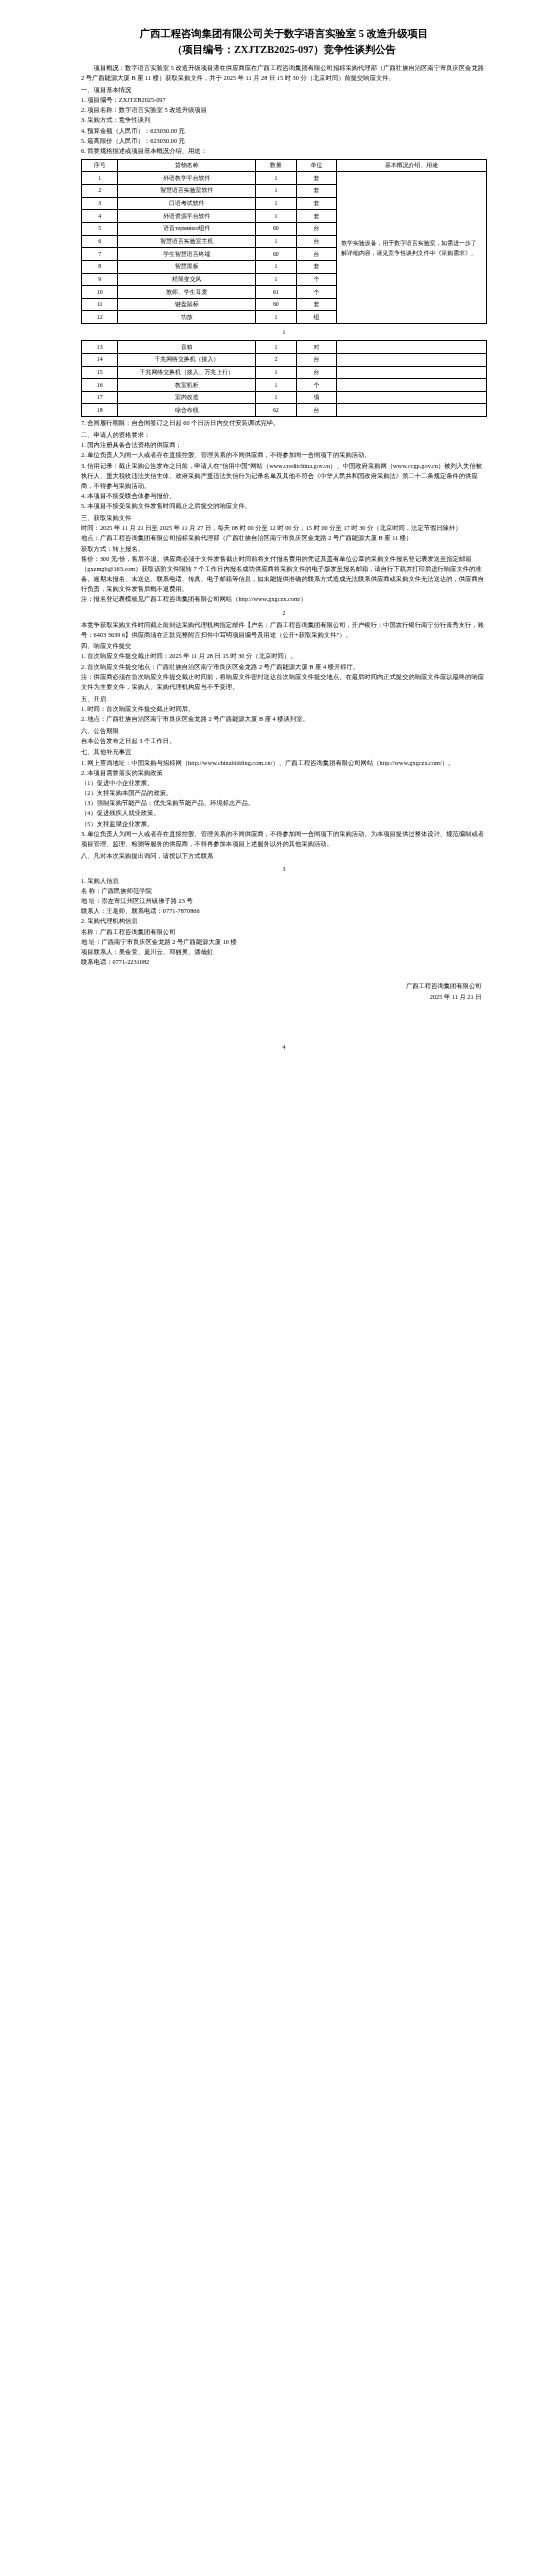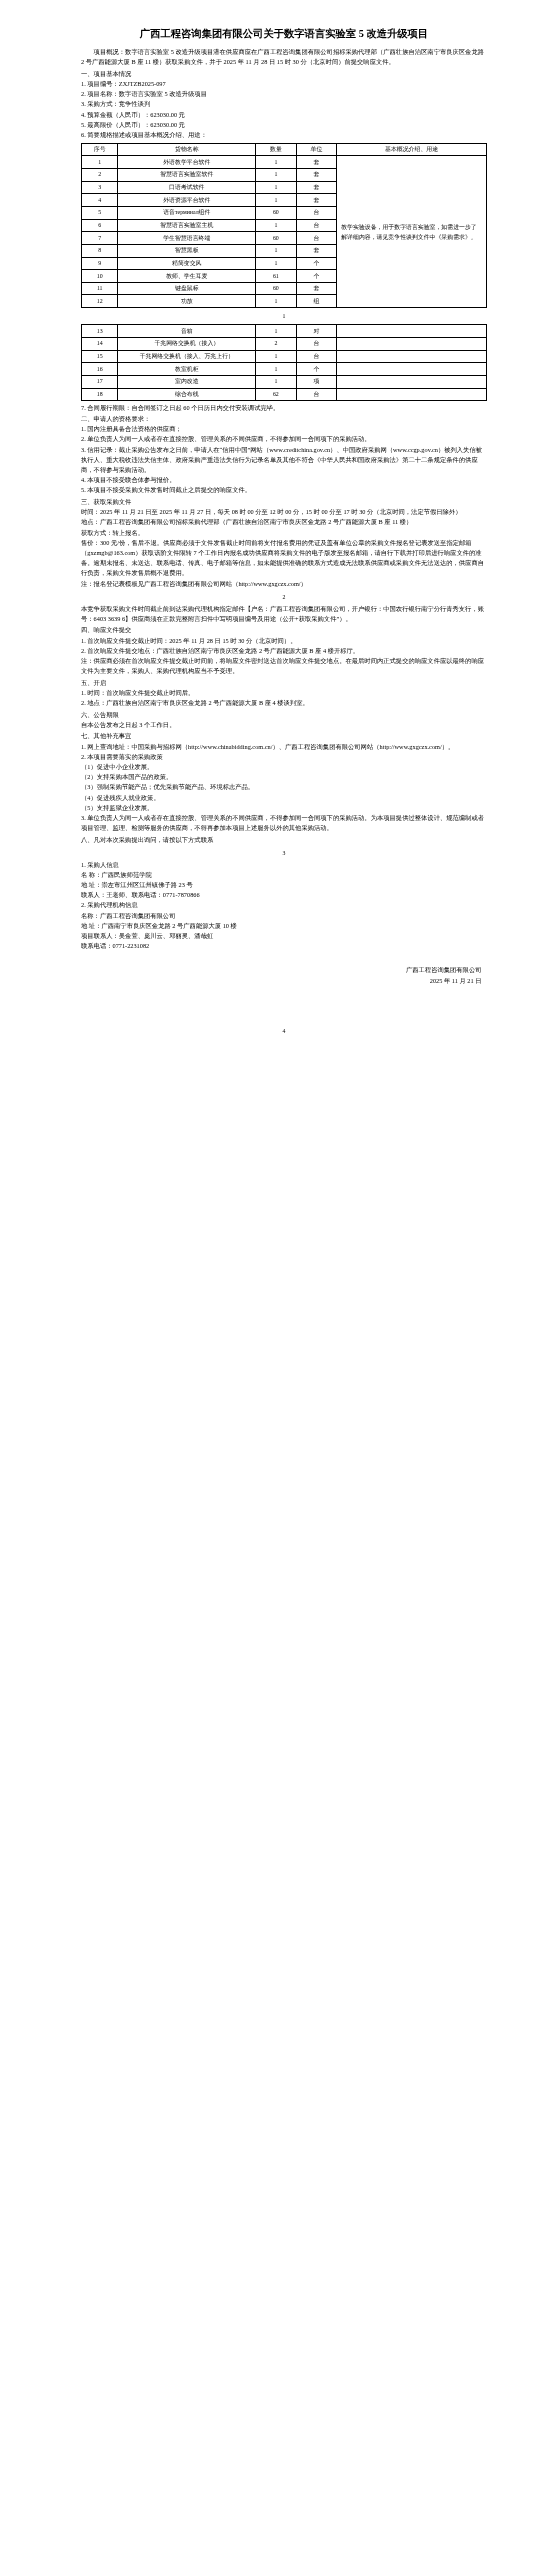--- a/index.html
+++ b/index.html
@@ -22,20 +22,21 @@
   .sign{margin-top:12.3px;text-align:right;padding-right:5.5px;line-height:1.8;font-size:6.3px;}
   .indent1{text-indent:2em;}
 </style>
 </head>
 <body>
 
 <div class="page">
 
   <div class="title">
     <span class="ln">广西工程咨询集团有限公司关于数字语言实验室 5 改造升级项目</span>
+    <span class="ln">（项目编号：ZXJTZB2025-097）竞争性谈判公告</span>
   </div>
 
   <div class="doc-body">
 
     <p class="noind" style="text-indent:2em">项目概况：数字语言实验室 5 改造升级项目潜在供应商应在广西工程咨询集团有限公司招标采购代理部（广西壮族自治区南宁市良庆区金龙路 2 号广西能源大厦 B 座 11 楼）获取采购文件，并于 2025 年 11 月 28 日 15 时 30 分（北京时间）前提交响应文件。</p>
     <p class="noind hd">一、项目基本情况</p>
     <p class="noind indent1">1. 项目编号：ZXJTZB2025-097</p>
     <p class="noind indent1">2. 项目名称：数字语言实验室 5 改造升级项目</p>
     <p class="noind indent1">3. 采购方式：竞争性谈判</p>
     <p class="noind indent1">4. 预算金额（人民币）：623030.00 元</p>

